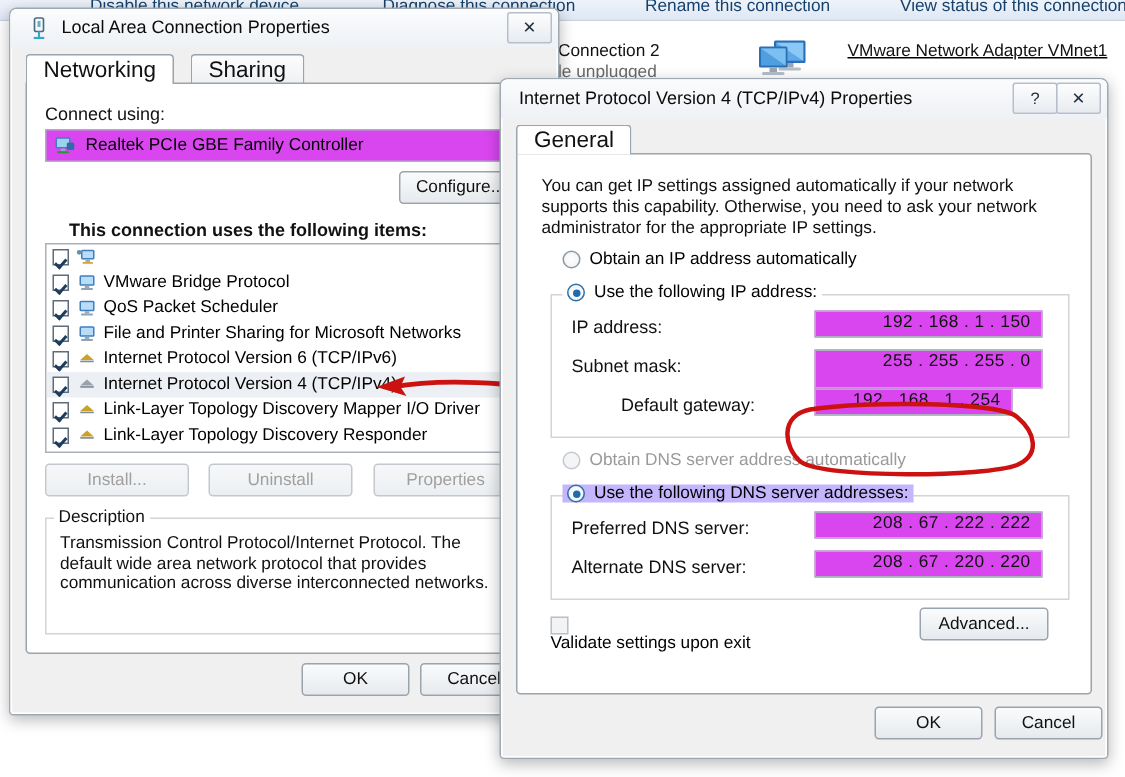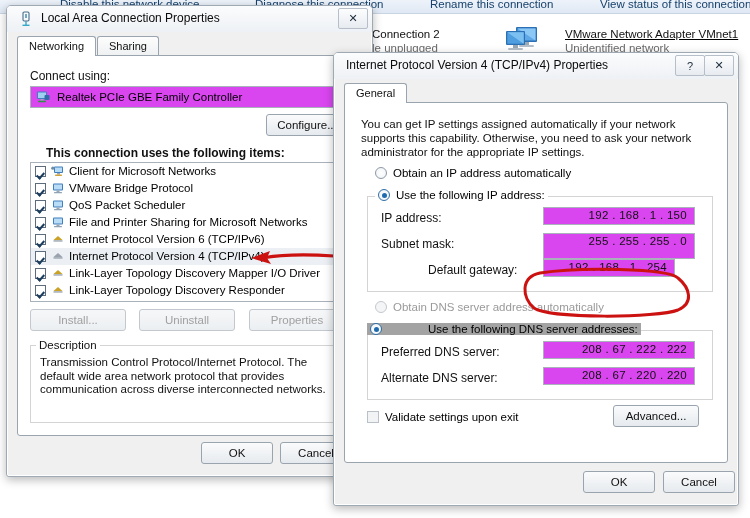--- a/index.html
+++ b/index.html
@@ -62,24 +62,24 @@
     font-size:11px;color:#23313f;cursor:default;
   }
   .tb-btn.help{border-radius:2px;}
 
   
   .client{position:absolute;left:0;right:0;top:26px;bottom:0;}
 
   
   .tabstrip{position:absolute;left:10px;top:4px;height:20px;display:flex;}
   .tab{
-    height:19px;padding:0 11px;line-height:19px;font-size:11px;
+    height:19px;padding:0 11px;line-height:19px;font-size:15px;
     background:linear-gradient(#fdfdfd,#eef0f2);
     border:1px solid #9aa4ae;border-bottom:none;
-    border-radius:3px 3px 0 0;margin-right:1px;color:#111;cursor:default;
+    border-radius:3px 3px 0 0;margin-right:11px;color:#111;cursor:default;
   }
   .tab.active{background:#fff;position:relative;z-index:3;}
   .tabpanel{
     position:absolute;left:10px;right:10px;top:23px;bottom:0;
     background:#fff;border:1px solid #9aa4ae;border-radius:0 3px 3px 3px;
   }
   .dlg1 .tabpanel{bottom:40px;}
   .dlg2 .tabpanel{bottom:42px;}
 
   
@@ -134,21 +134,21 @@
   }
   .rd.on{border-color:#2f6fa8;}
   .rd.on:after{
     content:"";position:absolute;left:2.5px;top:2.5px;width:5px;height:5px;
     border-radius:50%;background:#1f6bb0;
   }
   .rd.dim{border-color:#c3c9cf;background:#f4f5f6;}
   .radio-row.dim{color:#9a9a9a;}
 
   
-  .chk-row{position:absolute;display:flex;align-items:flex-start;white-space:nowrap;}
+  .chk-row{position:absolute;display:flex;align-items:flex-start;white-space:nowrap;flex-direction:column;}
   .chk{
     width:12px;height:12px;box-sizing:border-box;
     border:1px solid #b9c0c7;background:#f2f3f4;margin-right:6px;flex:none;
   }
 
   .ipval{
     position:absolute;right:7px;top:1px;font-size:11.5px;color:#111;
     letter-spacing:.3px;white-space:nowrap;font-family:"Liberation Sans",sans-serif;
   }
 
@@ -185,21 +185,20 @@
     <rect x="14" y="19" width="15" height="2" rx="1" fill="#b4bfca"></rect>
     <rect x="1" y="5" width="19" height="14" rx="1" fill="#2b6fb5"></rect>
     <rect x="2.3" y="6.3" width="16.4" height="11.4" fill="#4f9ee0"></rect>
     <polygon points="2.3,6.3 18.7,6.3 18.7,17.7" fill="#7cc0f2"></polygon>
     <rect x="8" y="19" width="5" height="3" fill="#9aa7b4"></rect>
     <rect x="3" y="22" width="15" height="2" rx="1" fill="#b4bfca"></rect>
   </svg>
 
   <div class="bg-tile" style="left:565px;top:27px;text-decoration:underline;">
     <span class="t1">VMware Network Adapter VMnet1</span>
-    <span class="t2">Unidentified network</span>
   </div>
 </div>
 
 <div class="dlg dlg1" style="left:6px;top:5px;width:365px;height:470px;">
   <div class="dlg-inner"></div>
 
   <div class="titlebar">
     <svg class="win-icon" viewBox="0 0 14 16">
       <rect x="4" y="1" width="6" height="9" rx="1.2" fill="none" stroke="#4a6b86" stroke-width="1.1"></rect>
       <rect x="6" y="3" width="2" height="4" fill="#6fa8c9"></rect>
@@ -240,21 +239,20 @@
       <div class="listbox" style="left:12px;top:106px;width:318px;height:140px;">
         <div class="litem">
           <span class="cb on"></span>
           <svg class="icn" viewBox="0 0 14 12">
             <rect x="3" y="0.5" width="9" height="6.5" rx="1" fill="#3f7fbe"></rect>
               <rect x="4" y="1.5" width="7" height="4.5" fill="#b9dcf7"></rect>
             <rect x="6" y="7" width="3" height="1.6" fill="#9aa7b4"></rect>
               <rect x="4" y="8.6" width="7" height="1.3" rx=".6" fill="#d1a13a"></rect>
             <circle cx="1.8" cy="2.2" r="1.6" fill="#6b8ea8"></circle>
           </svg>
-          <span>Client for Microsoft Networks</span>
         </div>
         <div class="litem">
           <span class="cb on"></span>
           <svg class="icn" viewBox="0 0 14 12">
             <rect x="2" y="0.5" width="10" height="7" rx="1" fill="#3f7fbe"></rect>
               <rect x="3" y="1.5" width="8" height="5" fill="#b9dcf7"></rect>
             <rect x="5.5" y="7.5" width="3" height="1.5" fill="#9aa7b4"></rect>
               <rect x="3" y="9" width="8" height="1.3" rx=".6" fill="#8fa3b5"></rect>
           </svg>
           <span>VMware Bridge Protocol</span>
@@ -367,32 +365,32 @@
       <div class="lbl" style="left:36px;top:108px;">IP address:</div>
       <div class="txtbox" style="left:198px;top:104px;width:152px;height:18px;">
         <span class="ipval">192 . 168 .  1  . 150</span>
       </div>
 
       <div class="lbl" style="left:36px;top:134px;">Subnet mask:</div>
       <div class="txtbox" style="left:198px;top:130px;width:152px;height:26px;">
         <span class="ipval">255 . 255 . 255 .  0</span>
       </div>
 
-      <div class="lbl" style="left:44px;top:160px;padding-left:39px;">Default gateway:</div>
+      <div class="lbl" style="left:30px;top:160px;padding-left:39px;">Default gateway:</div>
       <div class="txtbox" style="left:198px;top:156px;width:132px;height:18px;">
         <span class="ipval">192 . 168 .  1  . 254</span>
       </div>
 
       <div class="radio-row dim" style="left:30px;top:198px;">
         <span class="rd dim"></span>
         <span>Obtain DNS server address automatically</span>
       </div>
 
       <div class="groupbox" style="left:22px;top:227px;width:346px;height:70px;"></div>
-      <div class="radio-row" style="left:22px;top:220px;background:#a3a3a3;padding:0 3px;gap:40px;">
+      <div class="radio-row" style="left:30px;top:220px;background:#c4b5fd;padding:0 3px;">
         <span class="rd on"></span>
         <span>Use the following DNS server addresses:</span>
       </div>
 
       <div class="lbl" style="left:36px;top:242px;">Preferred DNS server:</div>
       <div class="txtbox" style="left:198px;top:238px;width:152px;height:18px;">
         <span class="ipval">208 . 67 . 222 . 222</span>
       </div>
 
       <div class="lbl" style="left:36px;top:268px;">Alternate DNS server:</div>

